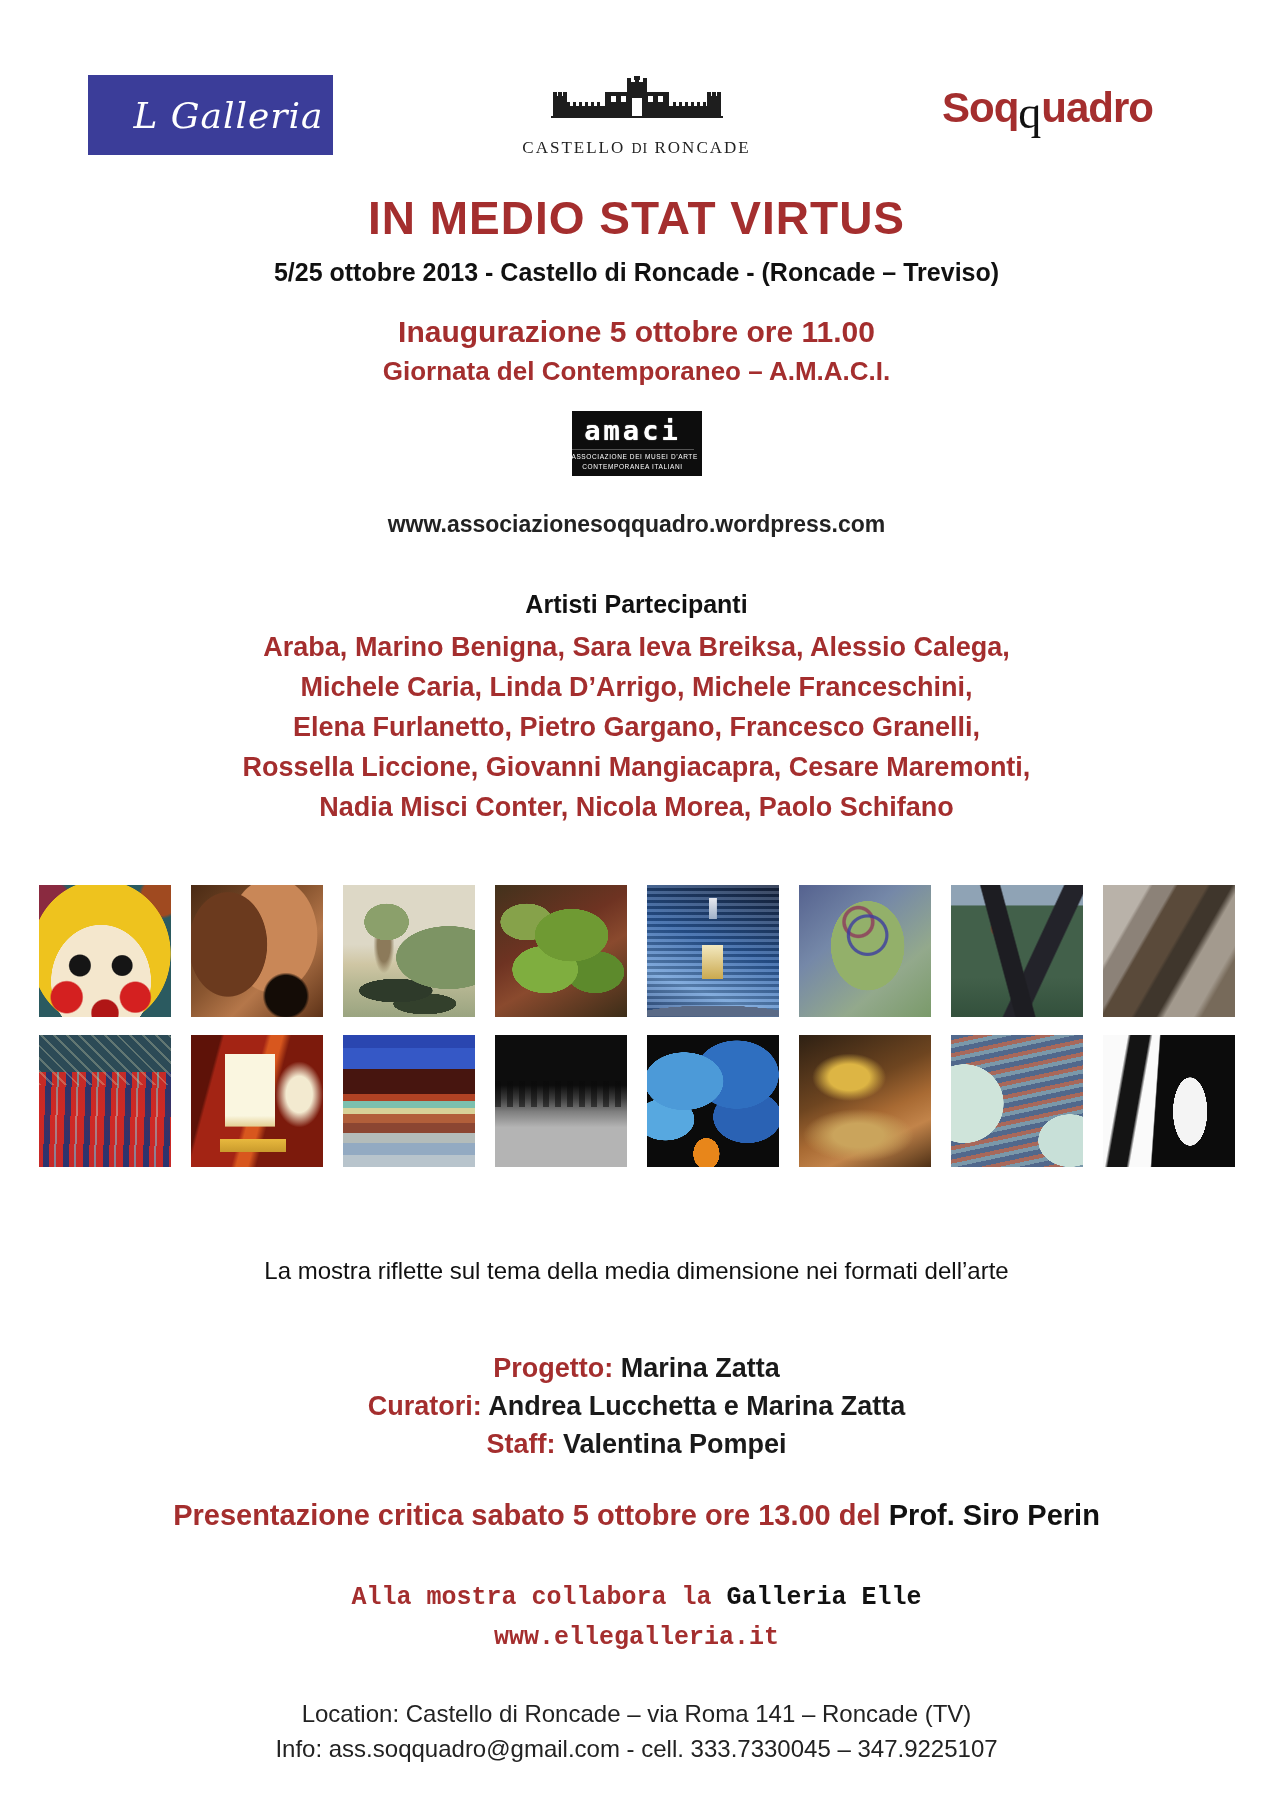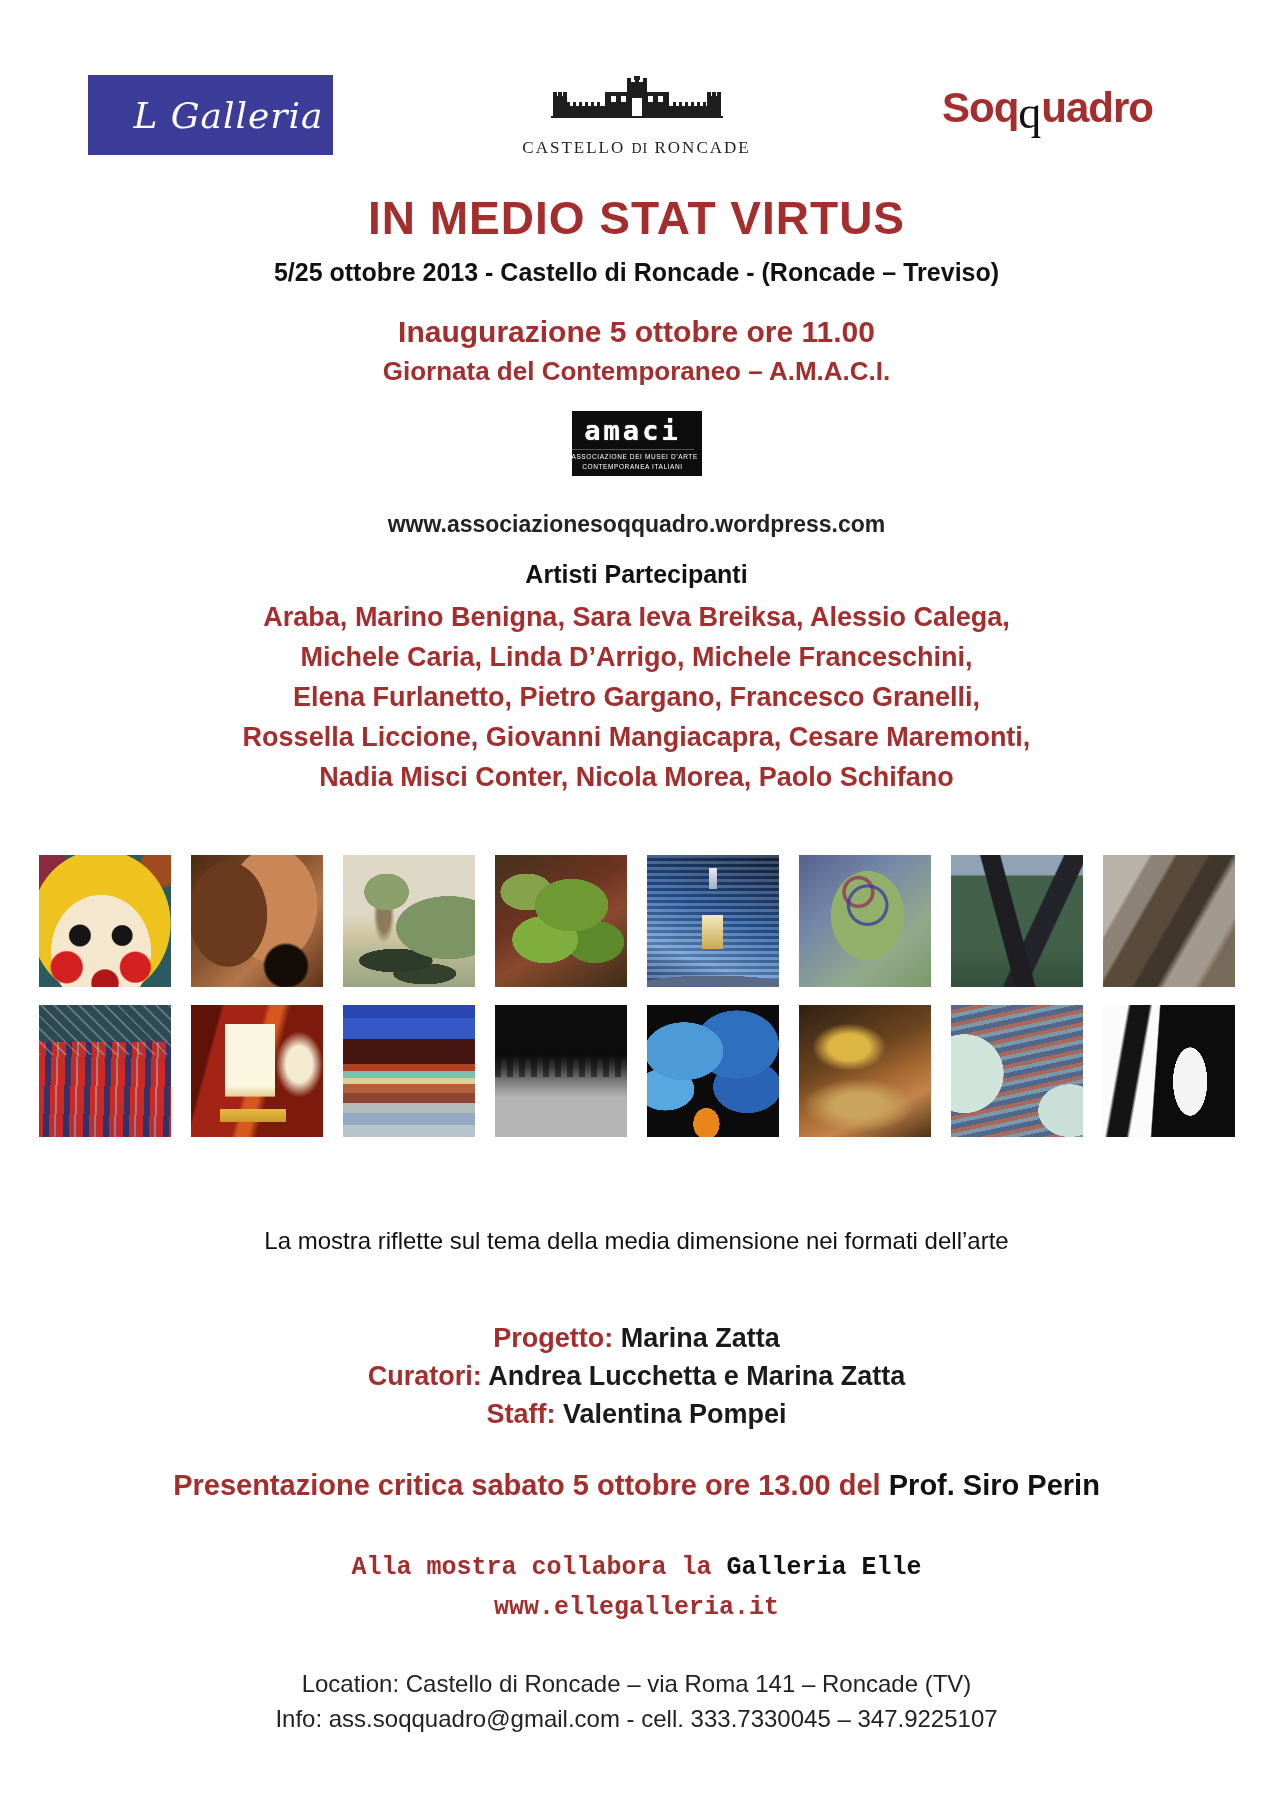--- a/index.html
+++ b/index.html
@@ -76,21 +76,21 @@
   }
   .amaci-caption{
     margin-top:4px;font-size:6.5px;letter-spacing:.6px;line-height:1.5;
     border-top:1px solid #555;padding-top:2px;white-space:nowrap;
   }
 
   .links{margin-top:32px;text-align:center;font-size:23px;font-weight:bold;color:#222;line-height:32px;}
 
   
   .artists-heading{
-    margin-top:20px;text-align:center;font-size:25px;font-weight:bold;color:#111;
+    margin-top:50px;text-align:center;font-size:25px;font-weight:bold;color:#111;
   }
   .artists-lines{
     margin-top:8px;text-align:center;font-size:27px;font-weight:bold;
     color:var(--red);line-height:40px;
   }
 
   
   .gallery{
     width:1196px;margin:58px auto 0 auto;
     display:grid;grid-template-columns:repeat(8,132px);

